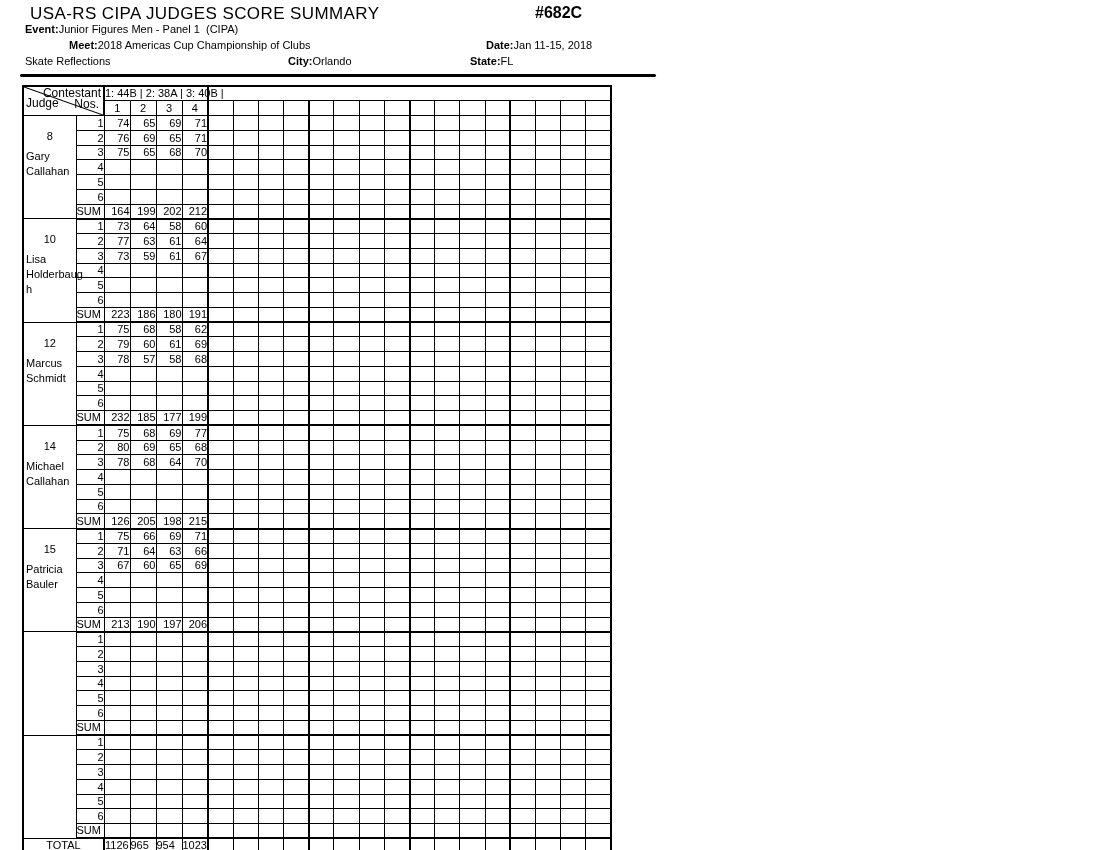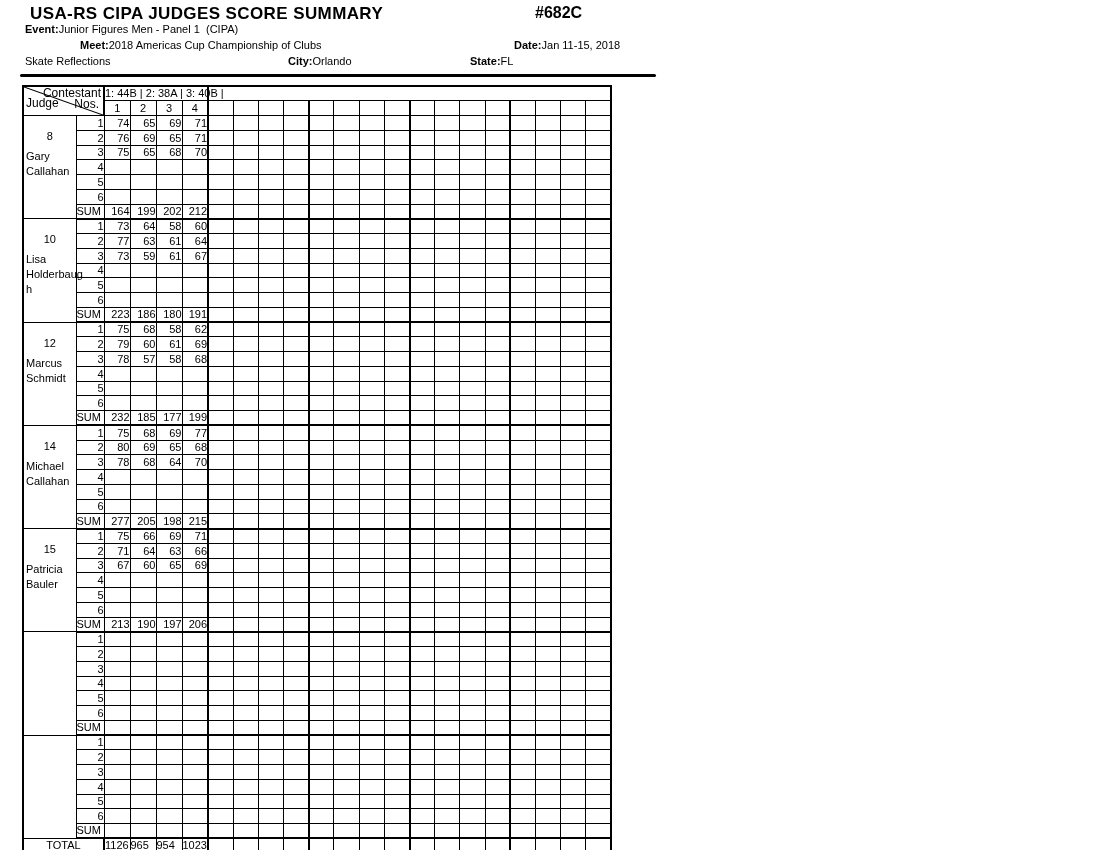--- a/index.html
+++ b/index.html
@@ -1,26 +1,26 @@
 <!DOCTYPE html>
 <html><head>
 <meta charset="utf-8">
 <style>
   * { box-sizing: border-box; }
   html,body { margin:0; padding:0; background:#fff; }
   body { font-family:"Liberation Sans","DejaVu Sans",sans-serif; color:#000; }
   .page { position:relative; width:1100px; height:850px; background:#ffffff; overflow:hidden; }
 
-  .title  { position:absolute; left:30px;  top:4px; font-size:17px; font-weight:bold; letter-spacing:.4px; white-space:pre; }
+  .title  { position:absolute; left:30px;  top:4px; font-size:17px; font-weight:normal; letter-spacing:.4px; white-space:pre; }
   .docnum { position:absolute; left:535px; top:4px; font-size:16px; font-weight:bold; }
   .meta   { position:absolute; font-size:11px; line-height:12px; white-space:pre; }
   .meta b { font-weight:bold; }
   .m-event { left:25px;  top:23px; }
-  .m-meet  { left:33px;  top:39px;padding-left:47px; }
-  .m-date  { left:498px; top:39px;padding-left:16px; }
+  .m-meet  { left:22px;  top:39px;padding-left:47px; }
+  .m-date  { left:470px; top:39px;padding-left:16px; }
   .m-club  { left:25px;  top:55px; }
   .m-city  { left:288px; top:55px; }
   .m-state { left:470px; top:55px; }
   .rule { position:absolute; left:20px; top:74px; width:636px; height:3px; background:#000; border-radius:2px; }
 
   table.score { position:absolute; left:22px; top:85px; border-collapse:collapse; table-layout:fixed; width:588px; border:2px solid #000; }
   table.score td { border:1px solid #000; font-size:11px; line-height:12px; vertical-align:bottom; padding:0 0 1px 0; overflow:visible; }
   col.cj{width:53px} col.cn{width:28px} col.cs{width:26px} col.ce{width:25.19px}
   tr.h1{height:12px} tr.h2{height:15px} tr.dr{height:14.75px} tr.totalrow{height:13px}
   td.bR2{border-right-width:2px !important;}
@@ -767,21 +767,21 @@
           <td class="sc"></td>
           <td class="sc"></td>
           <td class="sc bR2"></td>
           <td class="sc"></td>
           <td class="sc"></td>
           <td class="sc"></td>
           <td class="sc bR2"></td>
         </tr>
         <tr class="dr sumrow">
           <td class="rl sumlbl">SUM</td>
-          <td class="sc">277</td>
+          <td class="sc">126</td>
           <td class="sc">205</td>
           <td class="sc">198</td>
           <td class="sc bR2">215</td>
           <td class="sc"></td>
           <td class="sc"></td>
           <td class="sc"></td>
           <td class="sc bR2"></td>
           <td class="sc"></td>
           <td class="sc"></td>
           <td class="sc"></td>

